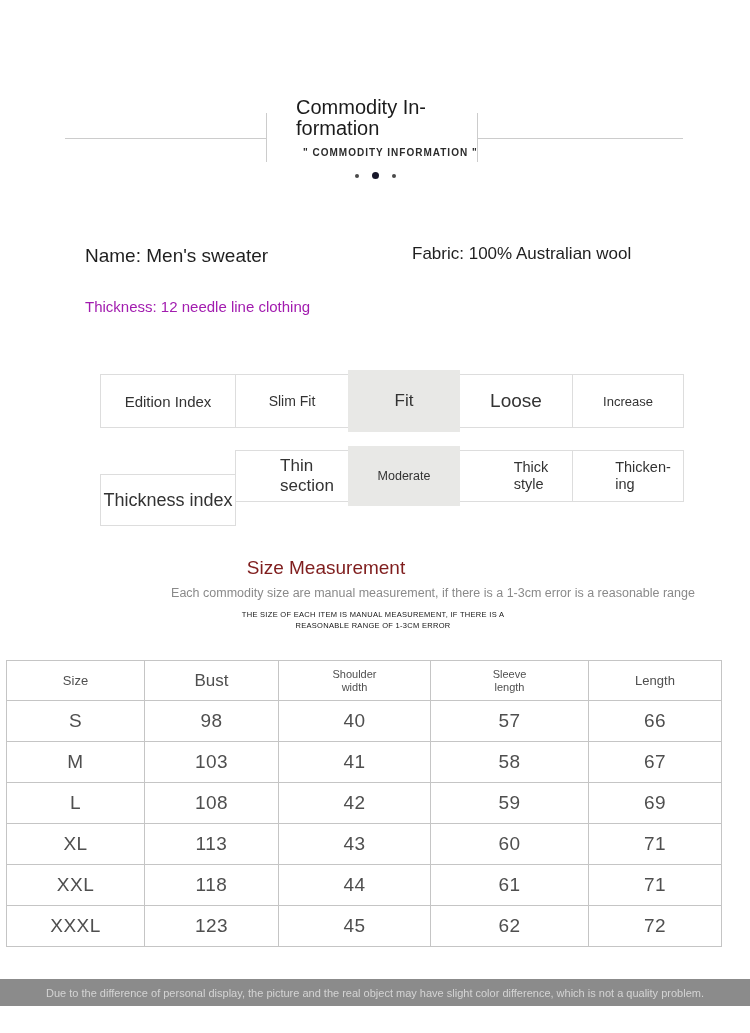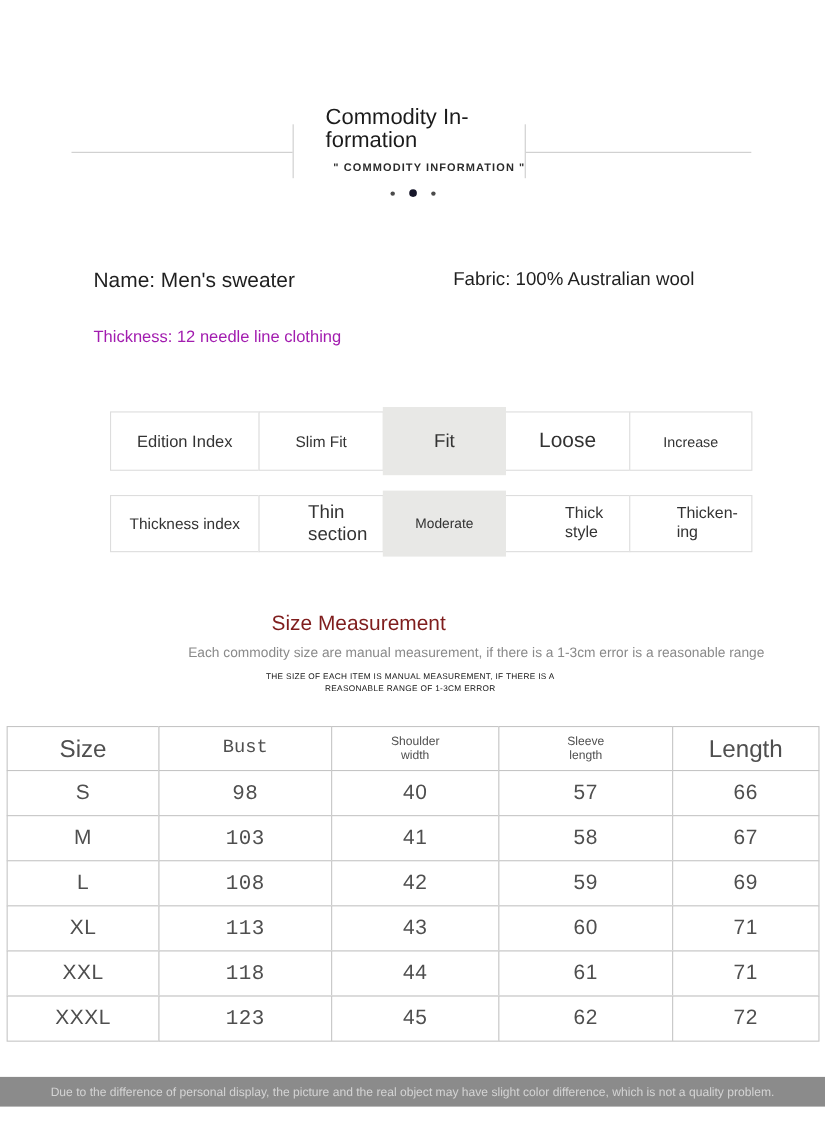--- a/index.html
+++ b/index.html
@@ -36,21 +36,21 @@
   .ttable .cell{height:52px;}
   .cw1{width:136px;} .cw2{width:114px;} .cw3{width:112px;} .cw4{width:114px;} .cw5{width:112px;}
   .cell.hl{background:#e8e8e6;border:none;z-index:2;margin-top:-4px;margin-bottom:-4px;}
   .etable .cell.hl{height:62px;}
   .ttable .cell.hl{height:60px;}
   .fs-edition{font-size:15px;}
   .fs-slim{font-size:14px;color:#4a4a4a;}
   .fs-fit{font-size:17px;}
   .fs-loose{font-size:19px;}
   .fs-increase{font-size:13px;}
-  .fs-thickidx{font-size:14px;}
+  .fs-thickidx{font-size:18px;margin-top:24px;}
   .fs-thin{font-size:17px;}
   .fs-moderate{font-size:12.5px;}
   .fs-twoline{font-size:14.5px;}
   .leftpad{justify-content:flex-start;padding-left:30px;text-align:left;}
   .pre{white-space:pre-line;line-height:1.15;}
 
   
   .sm-title{left:326px;top:557px;transform:translateX(-50%);font-size:19px;color:#7f1d1d;}
   .sm-sub{left:433px;top:586px;transform:translateX(-50%);font-size:12.5px;color:#8a8a8a;white-space:nowrap;}
   .sm-note{transform:translateX(-50%);font-size:7.5px;font-weight:normal;color:#141414;
@@ -59,24 +59,24 @@
   .sm-note2{left:373px;top:621px;}
 
   
   .stable{left:6px;top:660px;width:739px;}
   .srow{display:flex;}
   .scell{box-sizing:border-box;border:1px solid #c5c5c5;margin-left:-1px;margin-top:-1px;
          background:#fff;display:flex;align-items:center;justify-content:center;
          color:#4f4f4f;}
   .srow .scell:first-child{margin-left:0;}
   .srow.first .scell{margin-top:0;}
-  .sc1{width:139px;} .sc2{width:158px;font-family:Liberation Mono, monospace;} .sc3{width:153px;} .sc4{width:159px;} .sc5{width:134px;}
+  .sc1{width:139px;} .sc2{width:135px;} .sc3{width:153px;} .sc4{width:159px;} .sc5{width:134px;}
   .shead{height:41px;}
   .sdata{height:42px;font-size:19px;letter-spacing:0.5px;}
-  .sh-big{font-size:22px;}
+  .sh-big{font-size:13px;}
   .sh-bust{font-size:17px;}
   .sh-small{font-size:11px;text-align:center;}
 
   
   .footer{left:0;top:979px;width:750px;height:27px;background:#8b8b8b;
           display:flex;align-items:center;justify-content:center;
           font-size:11px;color:#d4d4d4;}
 </style>
 </head>
 <body>

